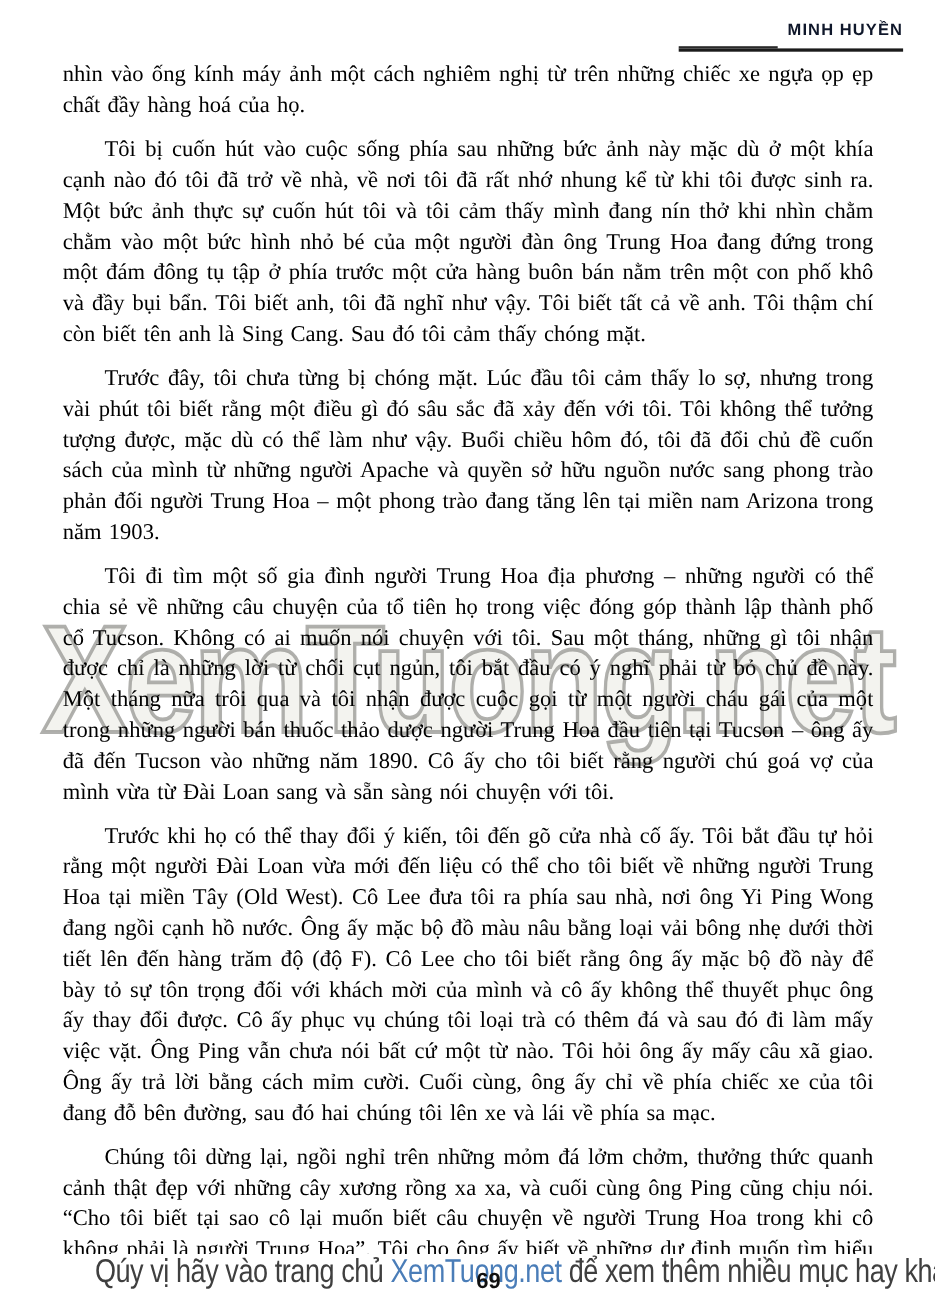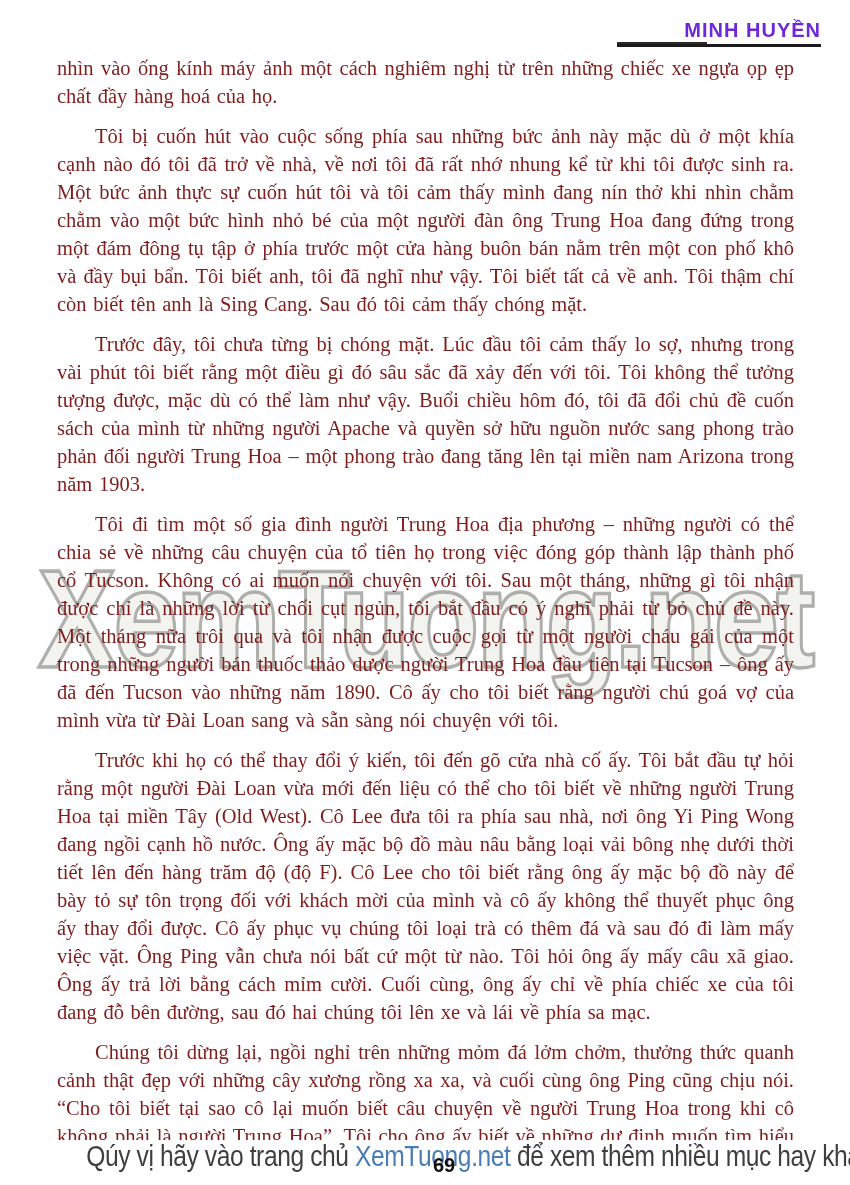--- a/index.html
+++ b/index.html
@@ -11,22 +11,22 @@
     font-family: "Liberation Serif", "DejaVu Serif", serif;
   }
 
   
   .page-header {
     position: absolute; top: 0; left: 0; right: 0; height: 50px;
   }
   .author-name {
     position: absolute; top: 19px; right: 29px;
     font-family: "Liberation Sans", "DejaVu Sans", sans-serif;
-    font-weight: bold; font-size: 20px; letter-spacing: 1px;
-    color: #6d28d9;
+    font-weight: bold; font-size: 15px; letter-spacing: 1px;
+    color: #0f172a;
   }
   .header-rule {
     position: absolute; top: 44px; left: 617px; width: 204px; height: 3px;
     background: #1b1b1b;
   }
   .header-rule-thin {
     position: absolute; top: 42px; left: 617px; width: 90px; height: 1.5px;
     background: #2a2a2a;
   }
 
@@ -44,21 +44,21 @@
     user-select: none;
   }
 
   
   .body-text {
     position: absolute; top: 54px; left: 57px; width: 737px; height: 1086px;
     overflow: hidden;
     font-size: 20.5px; line-height: 28px;
     word-spacing: 1.5px;
     text-align: justify;
-    color: #7f1d1d;
+    color: #000000;
     z-index: 1;
   }
   .body-text p { margin: 0 0 12px 0; text-indent: 38px; }
   .body-text p:first-child { text-indent: 0; }
 
   
   .page-footer {
     position: absolute; top: 1139px; left: 0; right: 0;
     text-align: center; z-index: 2;
   }

